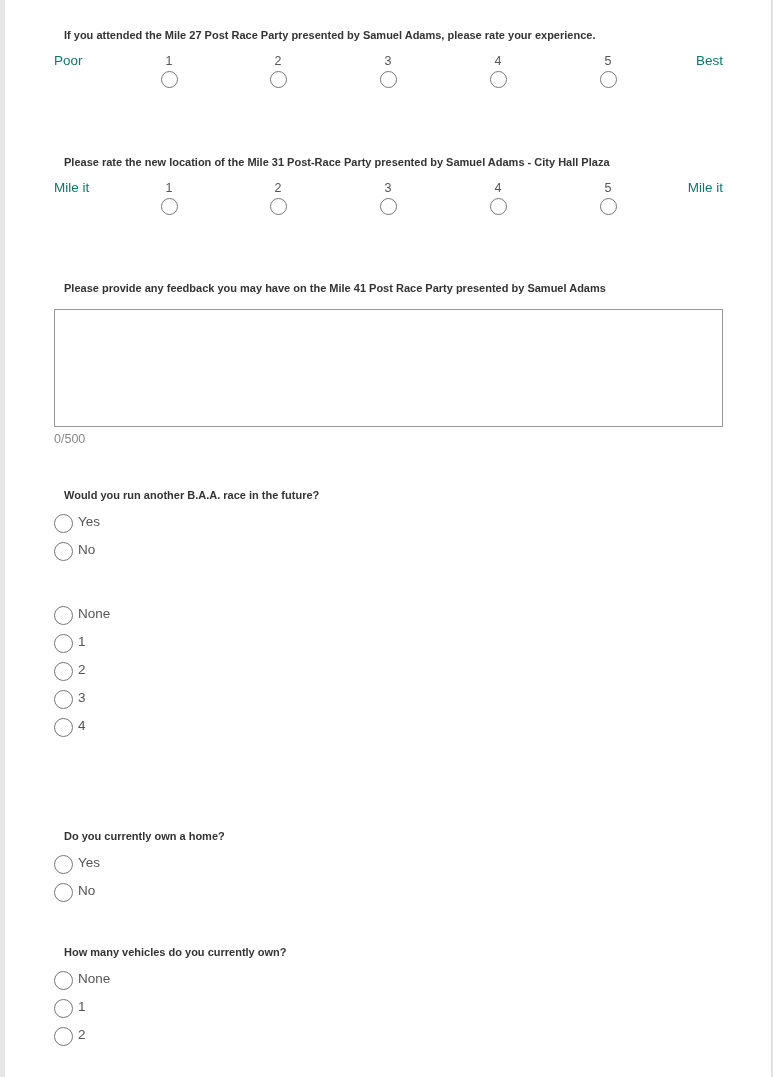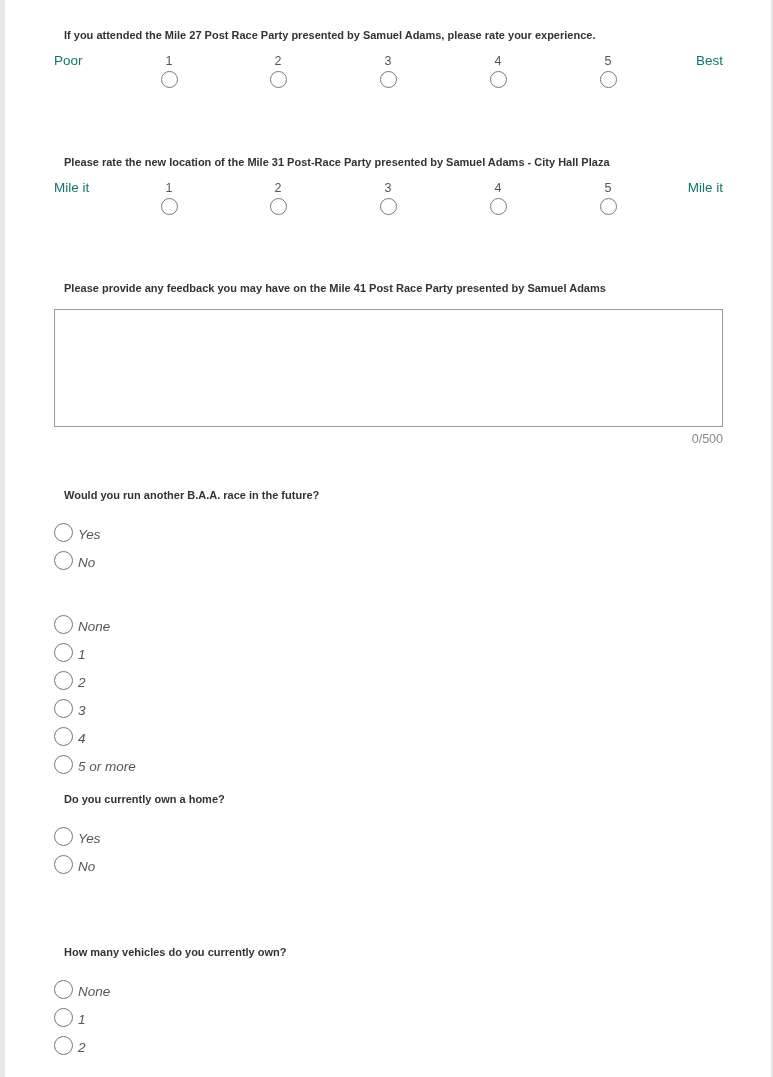--- a/index.html
+++ b/index.html
@@ -33,23 +33,23 @@
     display: inline-block; width: 17px; height: 17px; border: 1.5px solid #777;
     border-radius: 50%; box-sizing: border-box; background: #fff; vertical-align: middle;
   }
   .scale .pt .radio { margin-top: 3px; }
   .textarea-wrap { position: relative; margin-top: 12px; }
   textarea {
     display: block; width: 669px; height: 118px; border: 1px solid #999;
     box-sizing: border-box; resize: none; font-family: "Liberation Sans", sans-serif;
     font-size: 14px; padding: 6px; outline: none;
   }
-  .counter { text-align: right; font-size: 12.5px; color: #888; margin-top: 5px; }
+  .counter { font-size: 12.5px; color: #888; margin-top: 5px; }
   .opts { margin-top: 6px; }
-  .opt { height: 28px; display: flex; align-items: flex-end; font-style: italic; }
+  .opt { height: 28px; display: flex; align-items: flex-start; }
   .opt .radio { margin-right: 5px; width: 19px; height: 19px; }
   .opt .lbl { font-size: 13.5px; color: #555; }
   .q { position: absolute; left: 0; width: 669px; }
 </style>
 </head>
 <body>
 
 <div class="left-edge"></div>
 <div class="right-edge"></div>
 
@@ -118,28 +118,24 @@
           <span class="lbl">2</span>
         </div>
       <div class="opt">
           <span class="radio"></span>
           <span class="lbl">3</span>
         </div>
       <div class="opt">
           <span class="radio"></span>
           <span class="lbl">4</span>
         </div>
-      <div class="opt">
-          <span class="radio"></span>
-          <span class="lbl">5 or more</span>
-        </div>
     </div>
   </div>
 
-  <div class="q" style="top:780px;">
+  <div class="q" style="top:817px;">
     <p class="q-title">Do you currently own a home?</p>
     <div class="opts">
       <div class="opt">
           <span class="radio"></span>
           <span class="lbl">Yes</span>
         </div>
       <div class="opt">
           <span class="radio"></span>
           <span class="lbl">No</span>
         </div>

